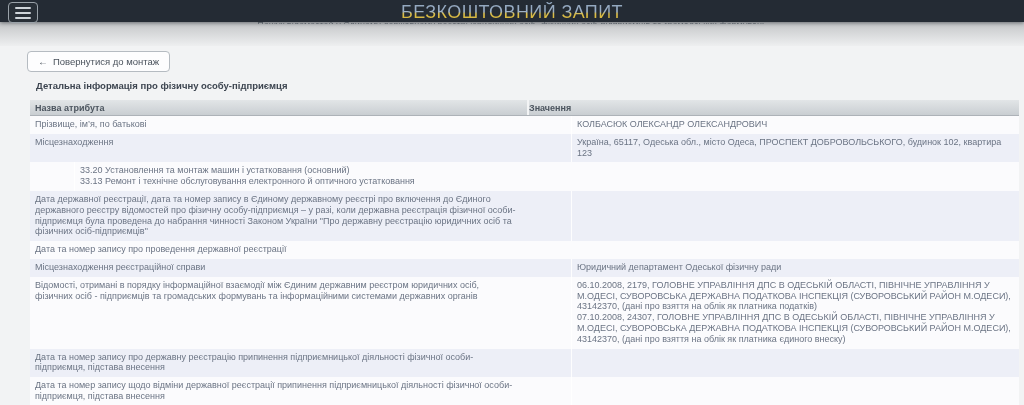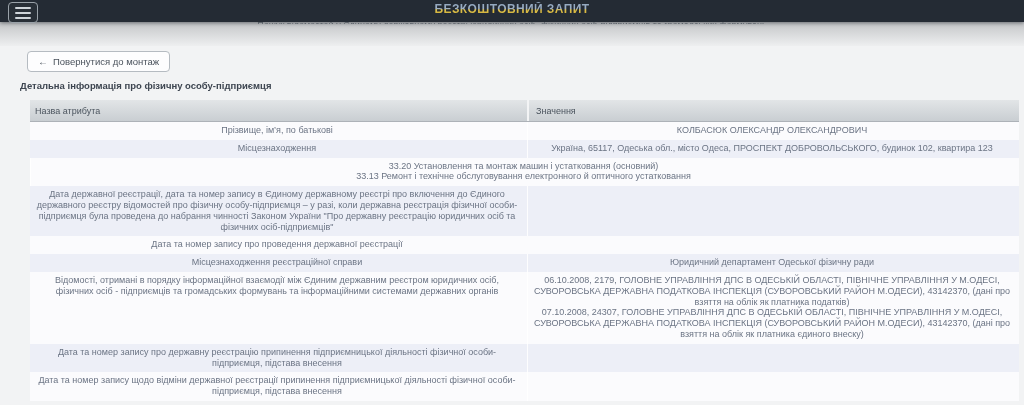--- a/index.html
+++ b/index.html
@@ -16,21 +16,21 @@
   }
   .menu-btn{
     position:absolute;left:8px;top:2px;width:30px;height:21px;
     border:1px solid #9aa2a9;border-radius:4px;background:rgba(255,255,255,.02);
     display:flex;flex-direction:column;justify-content:center;align-items:center;
     gap:3px;cursor:pointer;z-index:7;box-sizing:border-box;
   }
   .menu-btn .bar{width:16px;height:2px;background:#cfd5da;border-radius:1px;}
   .app-title{
     position:absolute;top:2px;left:0;width:100%;text-align:center;
-    font-size:12px;font-weight:bold;letter-spacing:.4px;
+    font-size:18px;font-weight:normal;letter-spacing:.4px;
     background:linear-gradient(to bottom,#8ea3bb 0%,#9db0c7 46%,#ddbf49 56%,#cdad36 100%);
     -webkit-background-clip:text;background-clip:text;
     -webkit-text-fill-color:transparent;color:#b5a45c;
   }
   
   .subtitle-clip{
     position:absolute;top:20px;left:0;width:100%;height:4px;overflow:hidden;
     text-align:center;font-size:9px;line-height:11px;color:#6d757d;z-index:5;
   }
   
@@ -45,44 +45,44 @@
   
   .back-btn{
     position:absolute;left:27px;top:51px;height:21px;padding:0 10px;
     background:#fdfdfe;border:1px solid #b5bbc1;border-radius:4px;
     font-size:9.5px;color:#4a525c;display:flex;align-items:center;gap:5px;
     cursor:pointer;z-index:2;box-sizing:border-box;
   }
   .back-arrow{font-size:10px;line-height:1;color:#4a525c;}
   
   .section-title{
-    position:absolute;left:20px;top:80px;font-size:9.5px;font-weight:bold;
+    position:absolute;left:36px;top:80px;font-size:9.5px;font-weight:bold;
     color:#3d4550;z-index:2;
   }
   
   .attr-table{
     position:absolute;left:30px;top:100px;width:989px;z-index:2;
     font-size:9px;color:#6b7484;
   }
   .thead{
-    display:flex;height:22px;align-items:center;
+    display:flex;height:16px;align-items:center;
     background:linear-gradient(#e2e5e7,#c9ced2);
     border-bottom:1px solid #adb2b8;
-    font-weight:normal;color:#4c555f;box-sizing:border-box;
+    font-weight:bold;color:#4c555f;box-sizing:border-box;
   }
   .th{box-sizing:border-box;}
   .th-attr{width:497px;padding-left:5px;}
-  .th-val{flex:1;padding-left:7px;border-left:2px solid #f3f4f5;height:100%;
+  .th-val{flex:1;border-left:2px solid #f3f4f5;height:100%;
     display:flex;align-items:center;}
-  .tbody .tr{display:flex;text-align:center;}
+  .tbody .tr{display:flex;}
   .tbody .tr:nth-child(odd){background:#fbfbfd;}
   .tbody .tr:nth-child(even){background:#edeff7;}
   .td{padding:3px 8px 4px 5px;box-sizing:border-box;line-height:1.2;}
   .td.attr{width:497px;}
-  .td.val{flex:1;white-space:pre-line;border-left:1px solid rgba(255,255,255,.85);}
+  .td.val{flex:1;white-space:pre-line;border-left:1px solid rgba(255,255,255,.85);margin-left:44px;}
 </style>
 </head>
 <body>
 
 <div class="topbar">
   <div class="menu-btn">
     <span class="bar"></span>
     <span class="bar"></span>
     <span class="bar"></span>
   </div>

